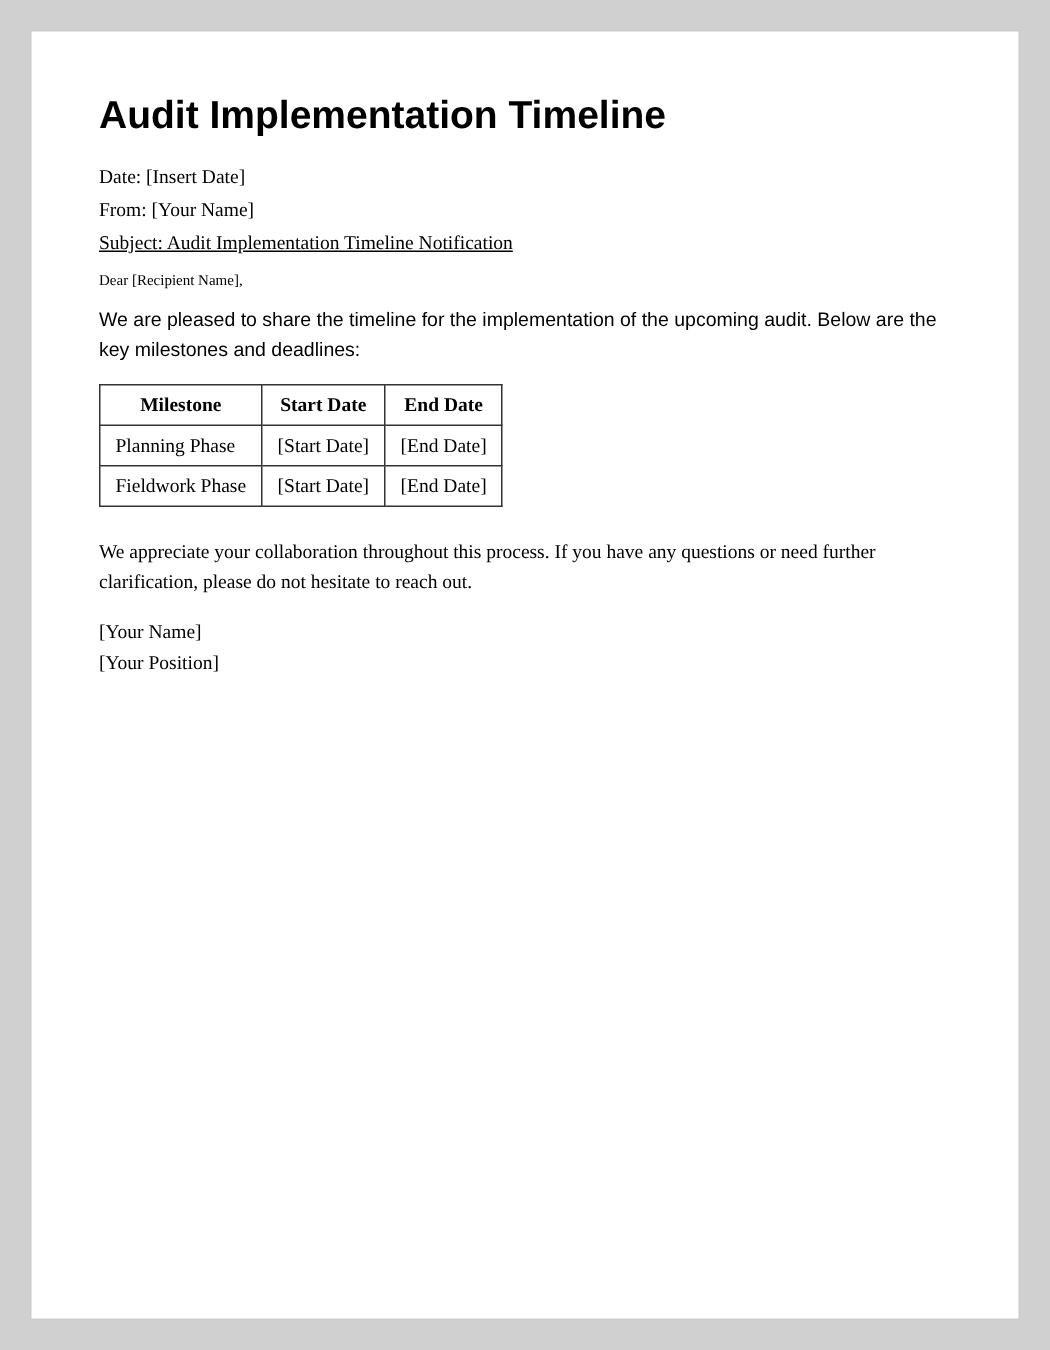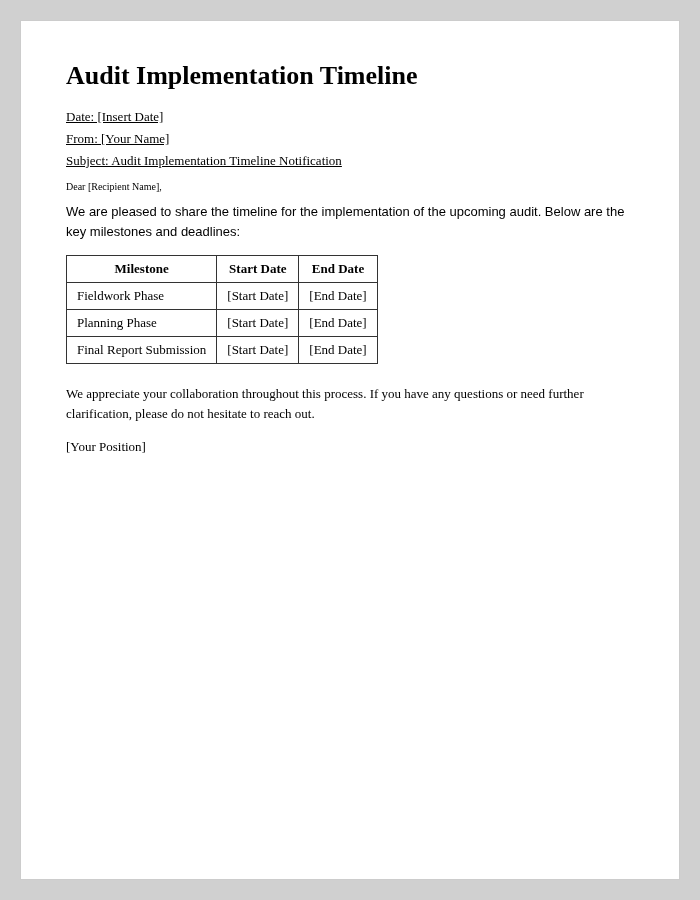--- a/index.html
+++ b/index.html
@@ -23,28 +23,27 @@
       width: 660px;
       min-height: 860px;
       border: 1px solid #cccccc;
       padding: 40px 45px;
     }
 
     .title {
       font-size: 26px;
       font-weight: bold;
       margin-bottom: 18px;
-      font-family: Liberation Serif, serif;
+      font-family: Liberation Sans, sans-serif;
     }
 
     .meta-line {
       font-size: 13px;
       margin-bottom: 6px;
       font-family: "Times New Roman", Times, serif;
-      text-decoration: underline;
     }
 
     .subject-line {
       font-size: 13px;
       margin-bottom: 12px;
       font-family: "Times New Roman", Times, serif;
       text-decoration: underline;
     }
 
     .salutation {
@@ -122,37 +121,33 @@
   <table class="milestone-table">
     <thead>
       <tr>
         <th>Milestone</th>
         <th>Start Date</th>
         <th>End Date</th>
       </tr>
     </thead>
     <tbody id="table-body">
     <tr>
-          <td>Fieldwork Phase</td>
-          <td class="date-cell">[Start Date]</td>
-          <td class="date-cell">[End Date]</td>
-        </tr>
-        <tr>
           <td>Planning Phase</td>
           <td class="date-cell">[Start Date]</td>
           <td class="date-cell">[End Date]</td>
         </tr>
         <tr>
-          <td>Final Report Submission</td>
+          <td>Fieldwork Phase</td>
           <td class="date-cell">[Start Date]</td>
           <td class="date-cell">[End Date]</td>
         </tr>
       </tbody>
   </table>
 
   <p class="closing-para">We appreciate your collaboration throughout this process. If you have any questions or need further clarification, please do not hesitate to reach out.</p>
 
 
   <div class="signature-block">
+    <div>[Your Name]</div>
     <div>[Your Position]</div>
   </div>
 
 </div>
 
 </body></html>

